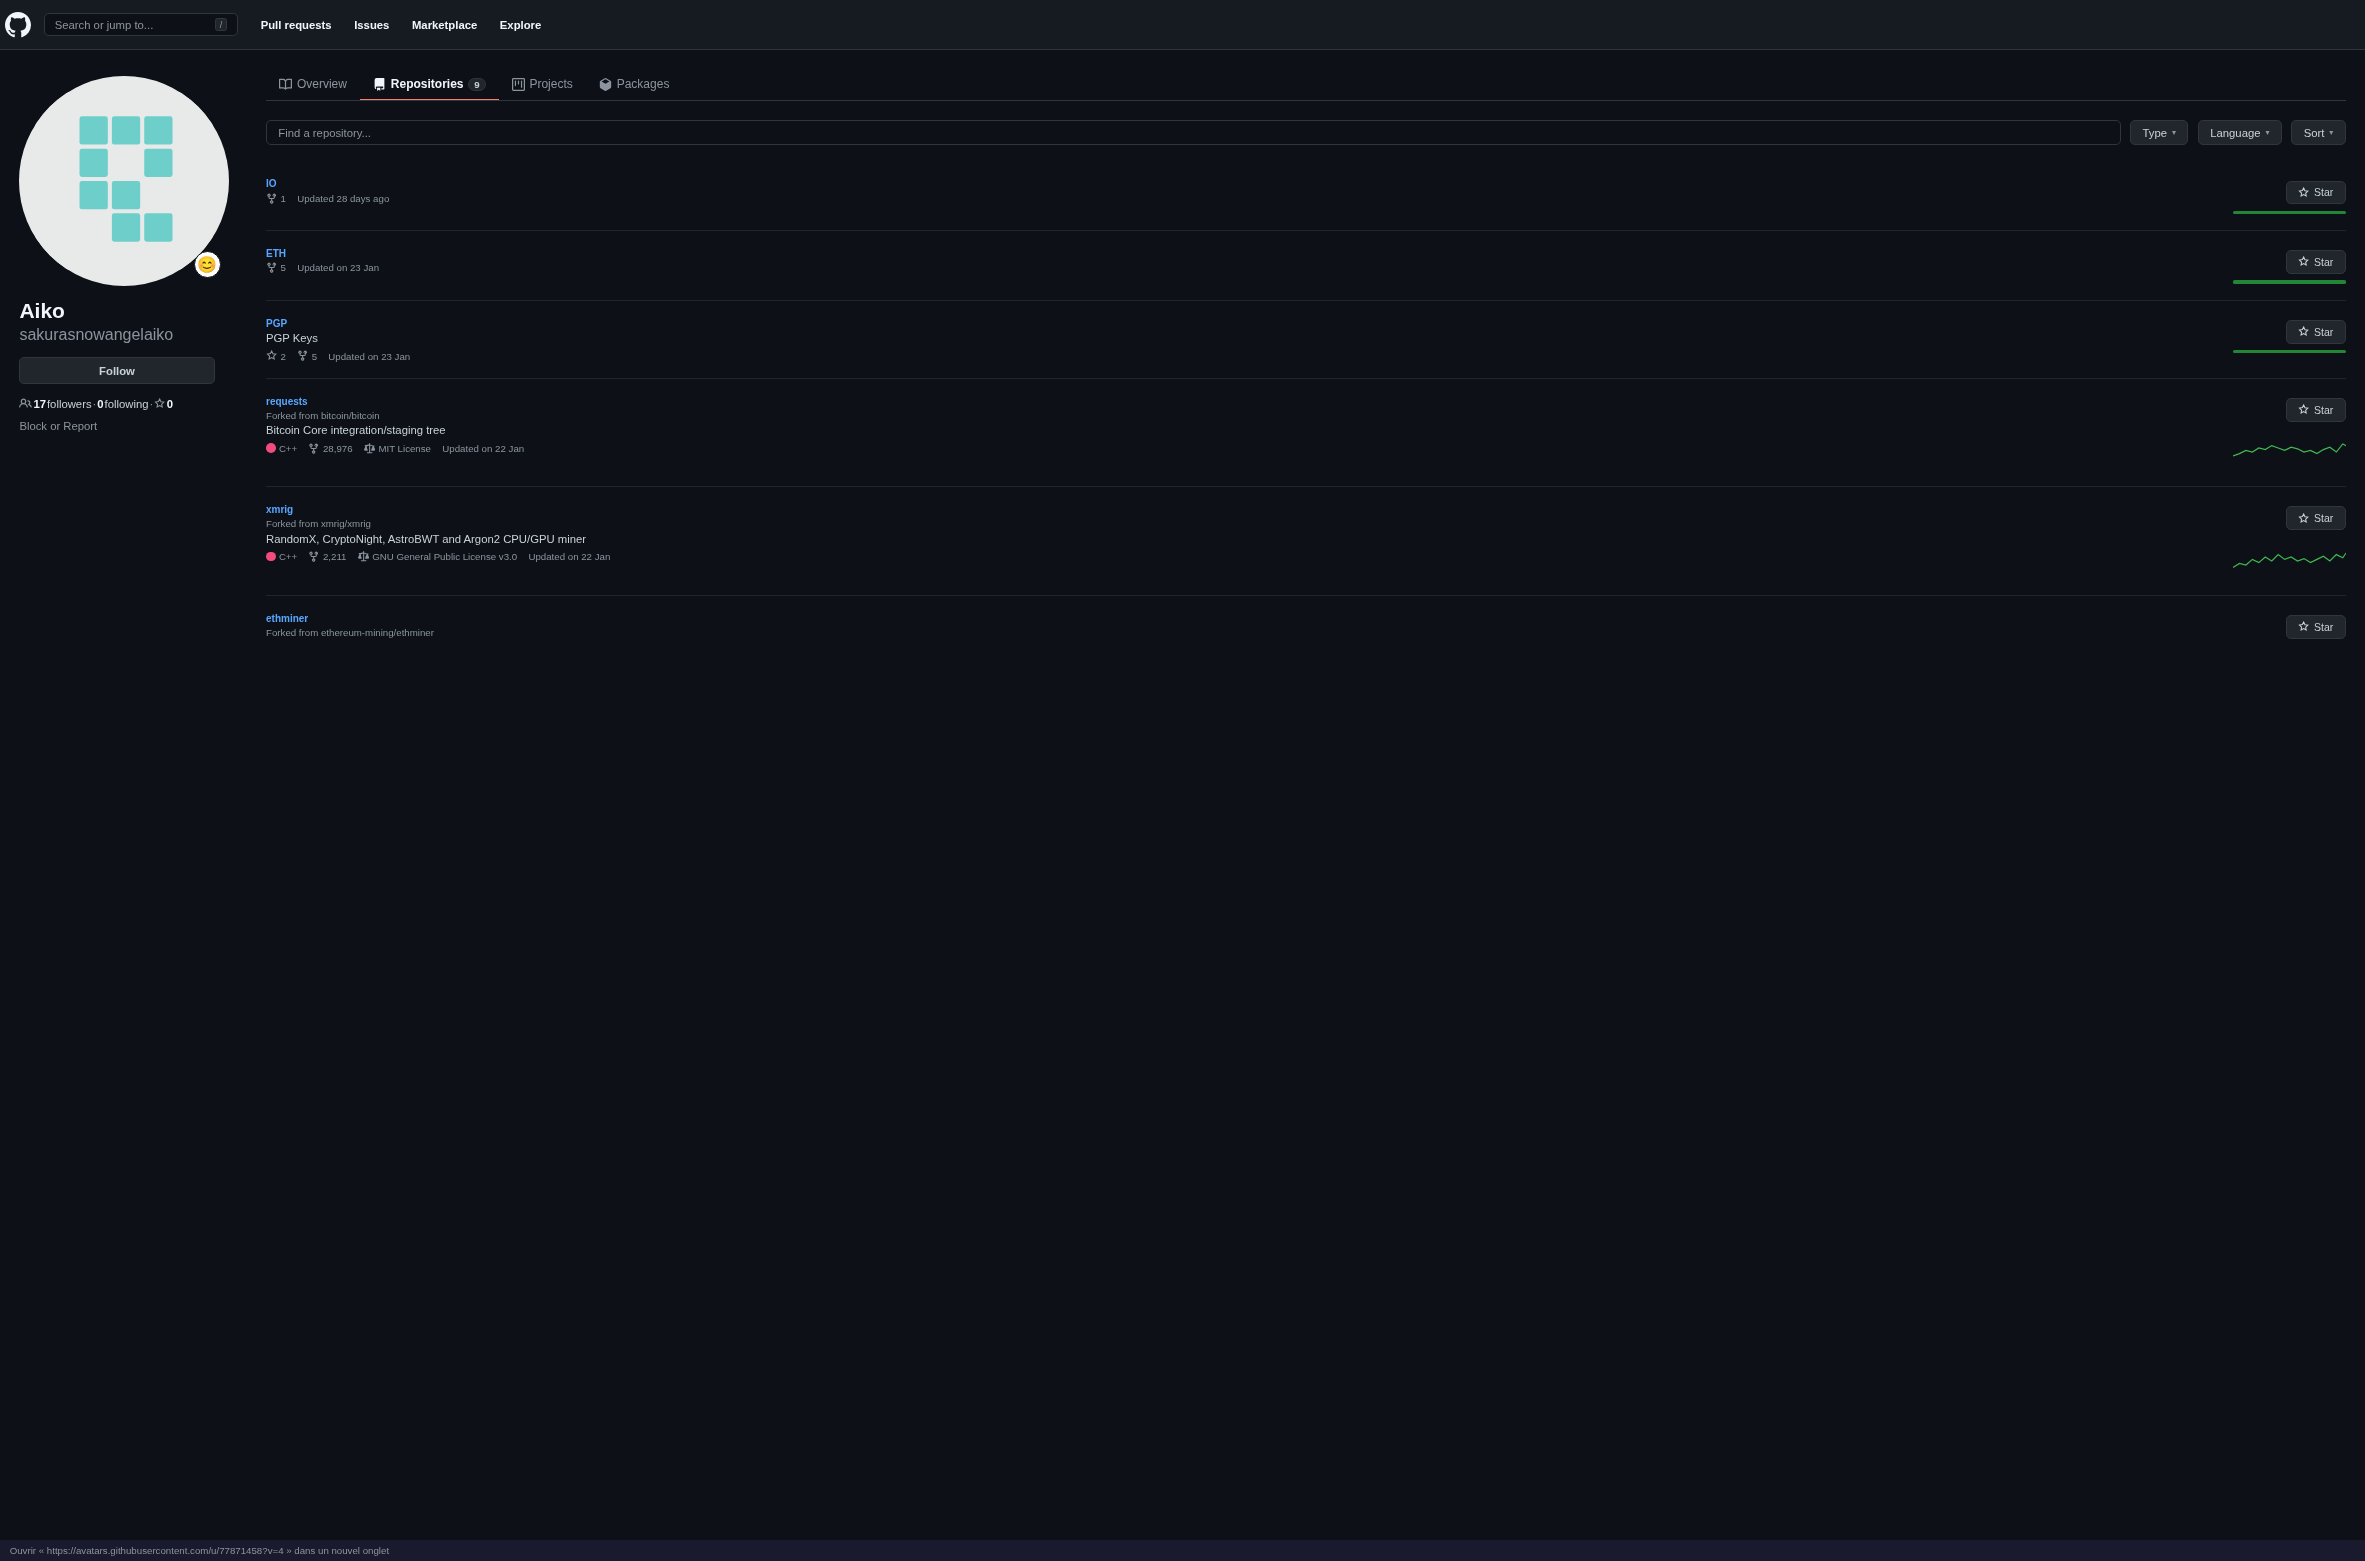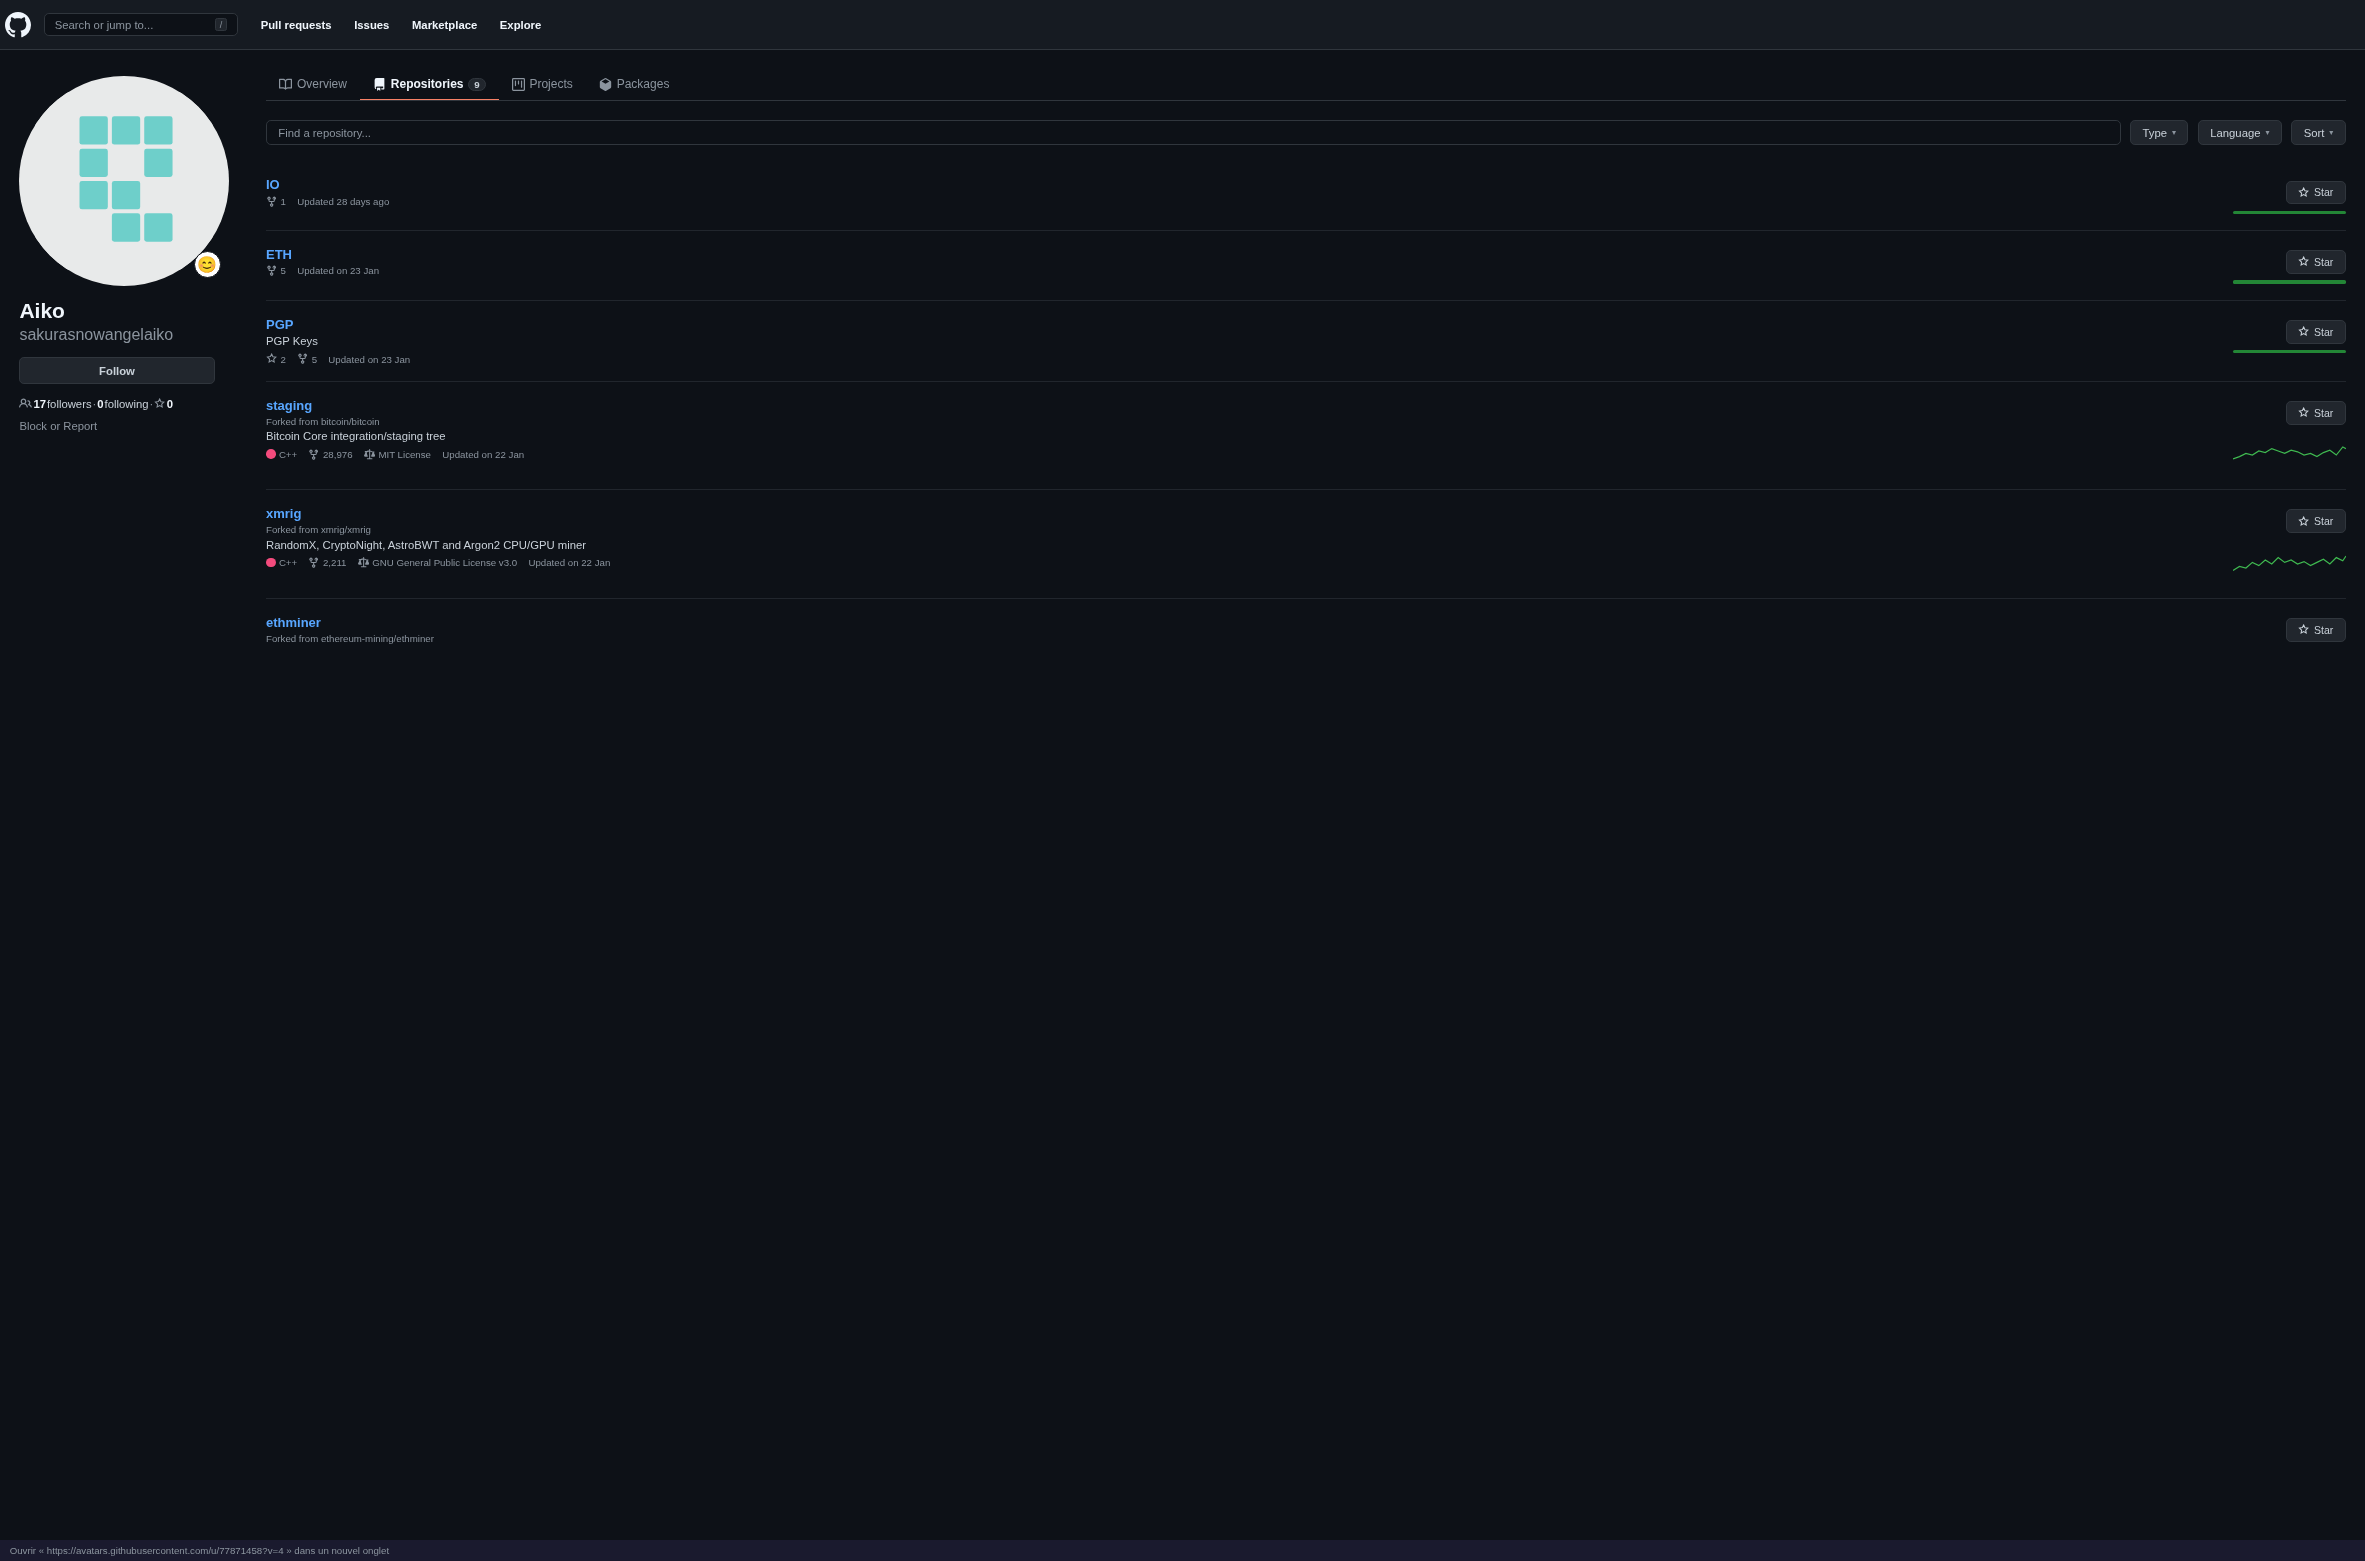--- a/index.html
+++ b/index.html
@@ -230,21 +230,21 @@
     .repo-item {
       display: flex;
       align-items: flex-start;
       justify-content: space-between;
       padding: 16px 0;
       border-bottom: 0.8px solid #21262d;
     }
     .repo-item:last-child { border-bottom: none; }
     .repo-info { flex: 1; min-width: 0; }
     .repo-name {
-      font-size: 13px;
+      font-size: 10px;
       font-weight: 600;
       color: #58a6ff;
       text-decoration: none;
       margin-bottom: 3.2px;
       display: inline-block;
     }
     .repo-fork-from {
       font-size: 9.7px;
       color: #8b949e;
       margin-bottom: 3.2px;
@@ -519,21 +519,21 @@
               <path d="M8 1.5l1.8 3.7 4.1.6-3 2.9.7 4.1L8 10.8l-3.6 1.9.7-4.1-3-2.9 4.1-.6z"></path>
             </svg>
             Star
           </button>
           <div class="green-bar"></div>
         </div>
       </div>
 
       <div class="repo-item">
         <div class="repo-info">
-          <a class="repo-name">staging</a>
+          <a class="repo-name">requests</a>
           <p class="repo-fork-from">Forked from bitcoin/bitcoin</p>
           <p class="repo-desc">Bitcoin Core integration/staging tree</p>
           <div class="repo-meta">
             <span class="repo-meta-item">
               <span class="lang-dot" style="background:#f34b7d;"></span>
               C++
             </span>
             <span class="repo-meta-item">
               <svg width="11.3" height="11.3" viewBox="0 0 16 16" fill="#8b949e">
                 <path d="M5 3.25a.75.75 0 11-1.5 0 .75.75 0 011.5 0zm0 2.122a2.25 2.25 0 10-1.5 0v.878A2.25 2.25 0 005.75 8.5h1.5v2.128a2.251 2.251 0 101.5 0V8.5h1.5a2.25 2.25 0 002.25-2.25v-.878a2.25 2.25 0 10-1.5 0v.878a.75.75 0 01-.75.75h-4.5A.75.75 0 015 6.25v-.878zm3.75 7.378a.75.75 0 11-1.5 0 .75.75 0 011.5 0zm3-8.75a.75.75 0 11-1.5 0 .75.75 0 011.5 0z"></path>

